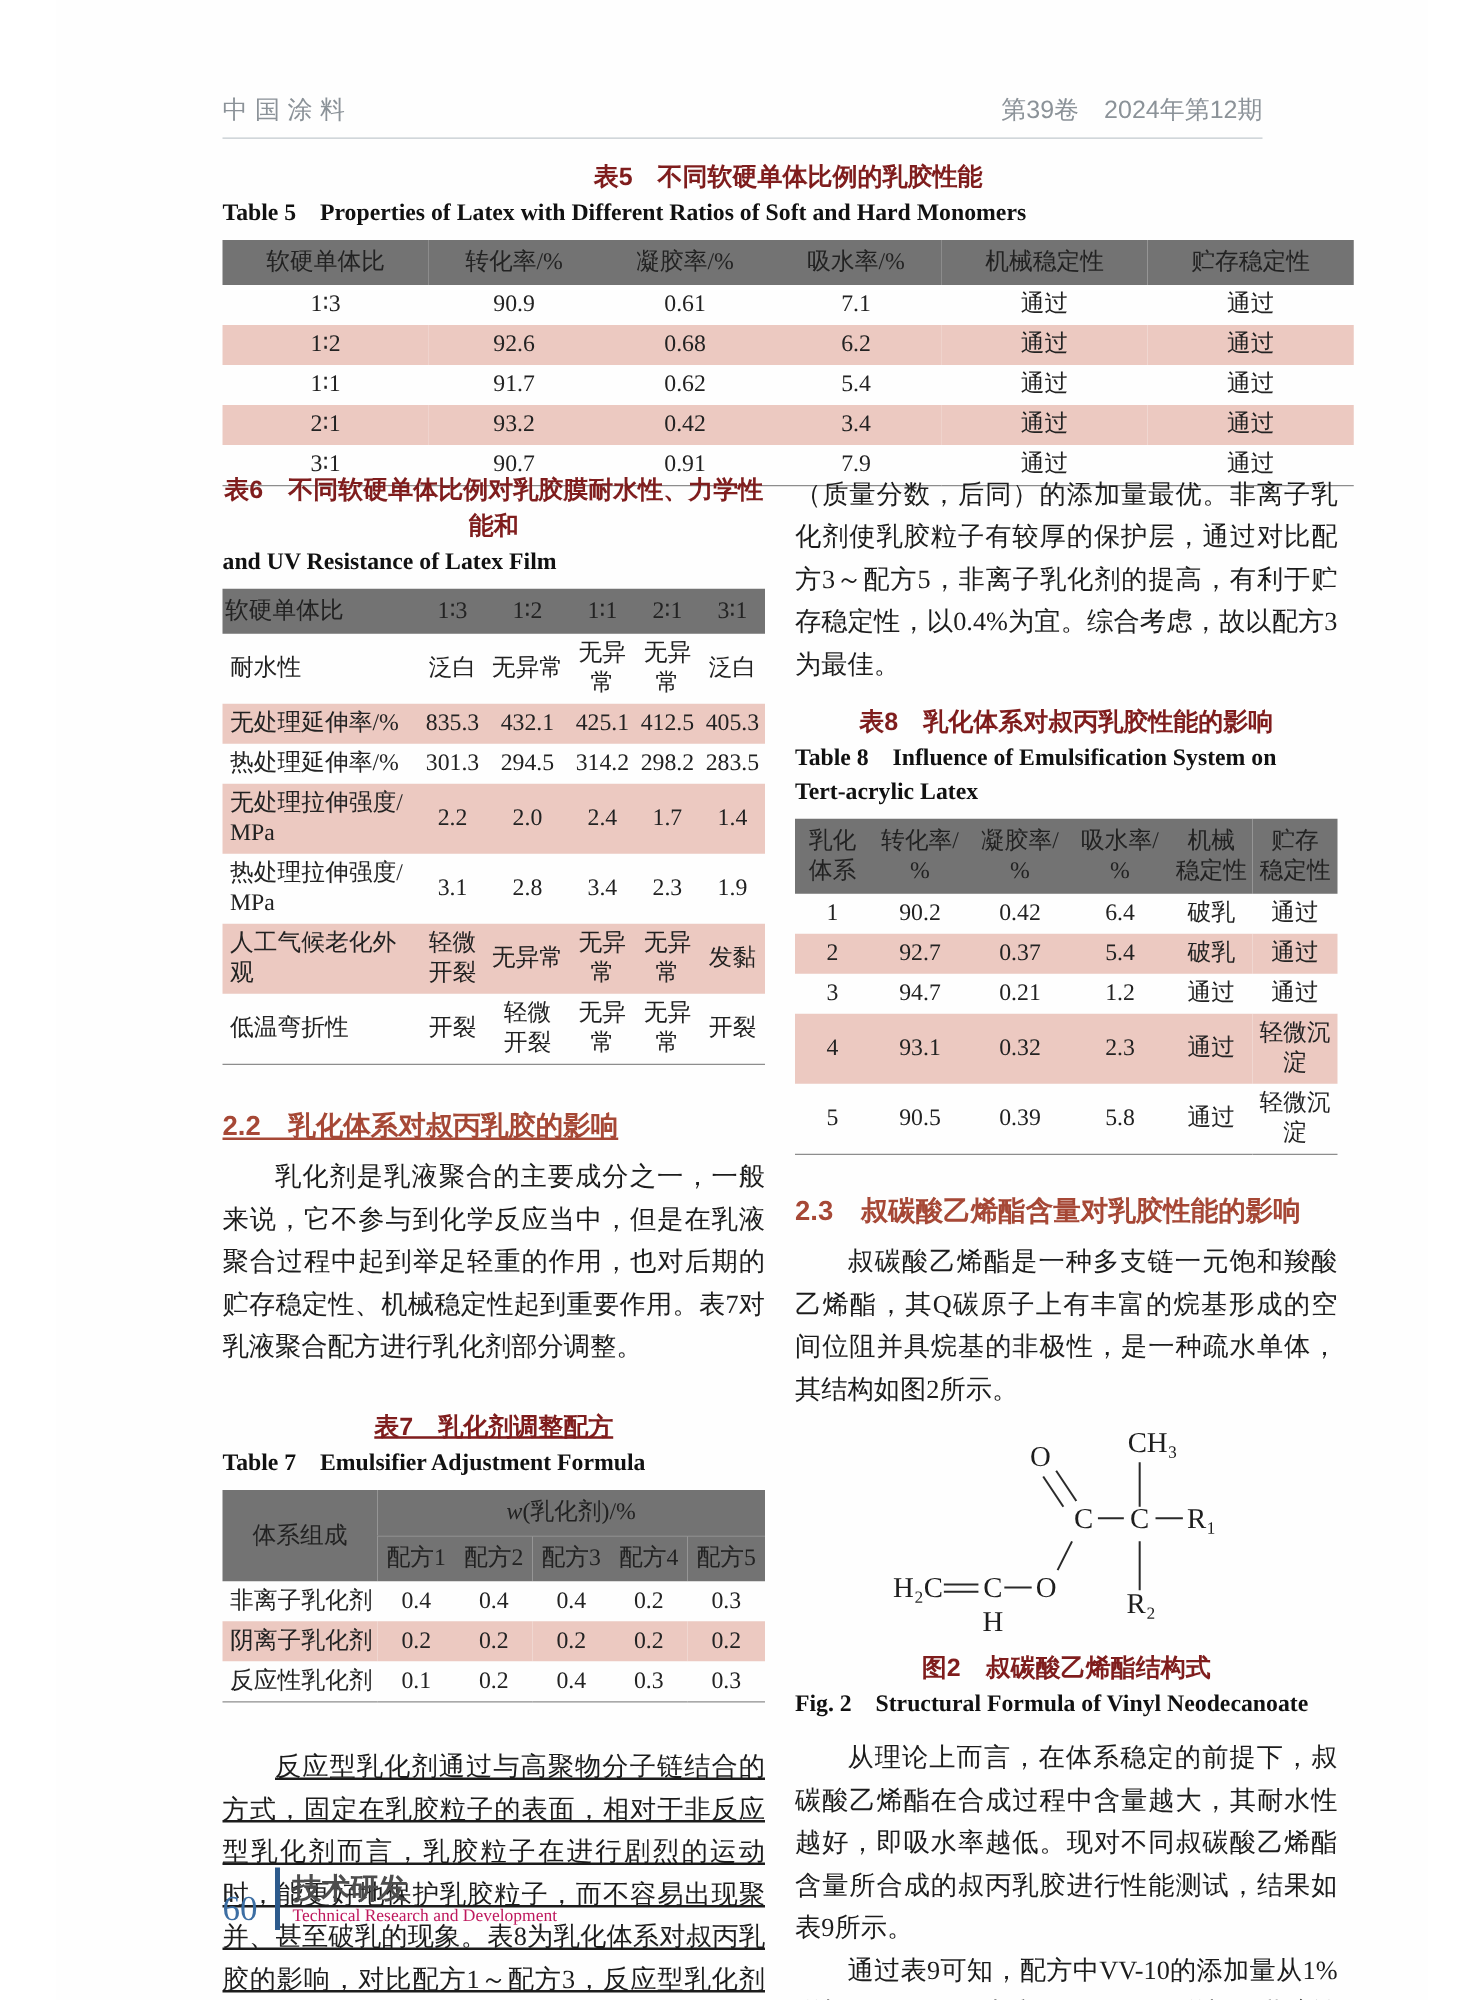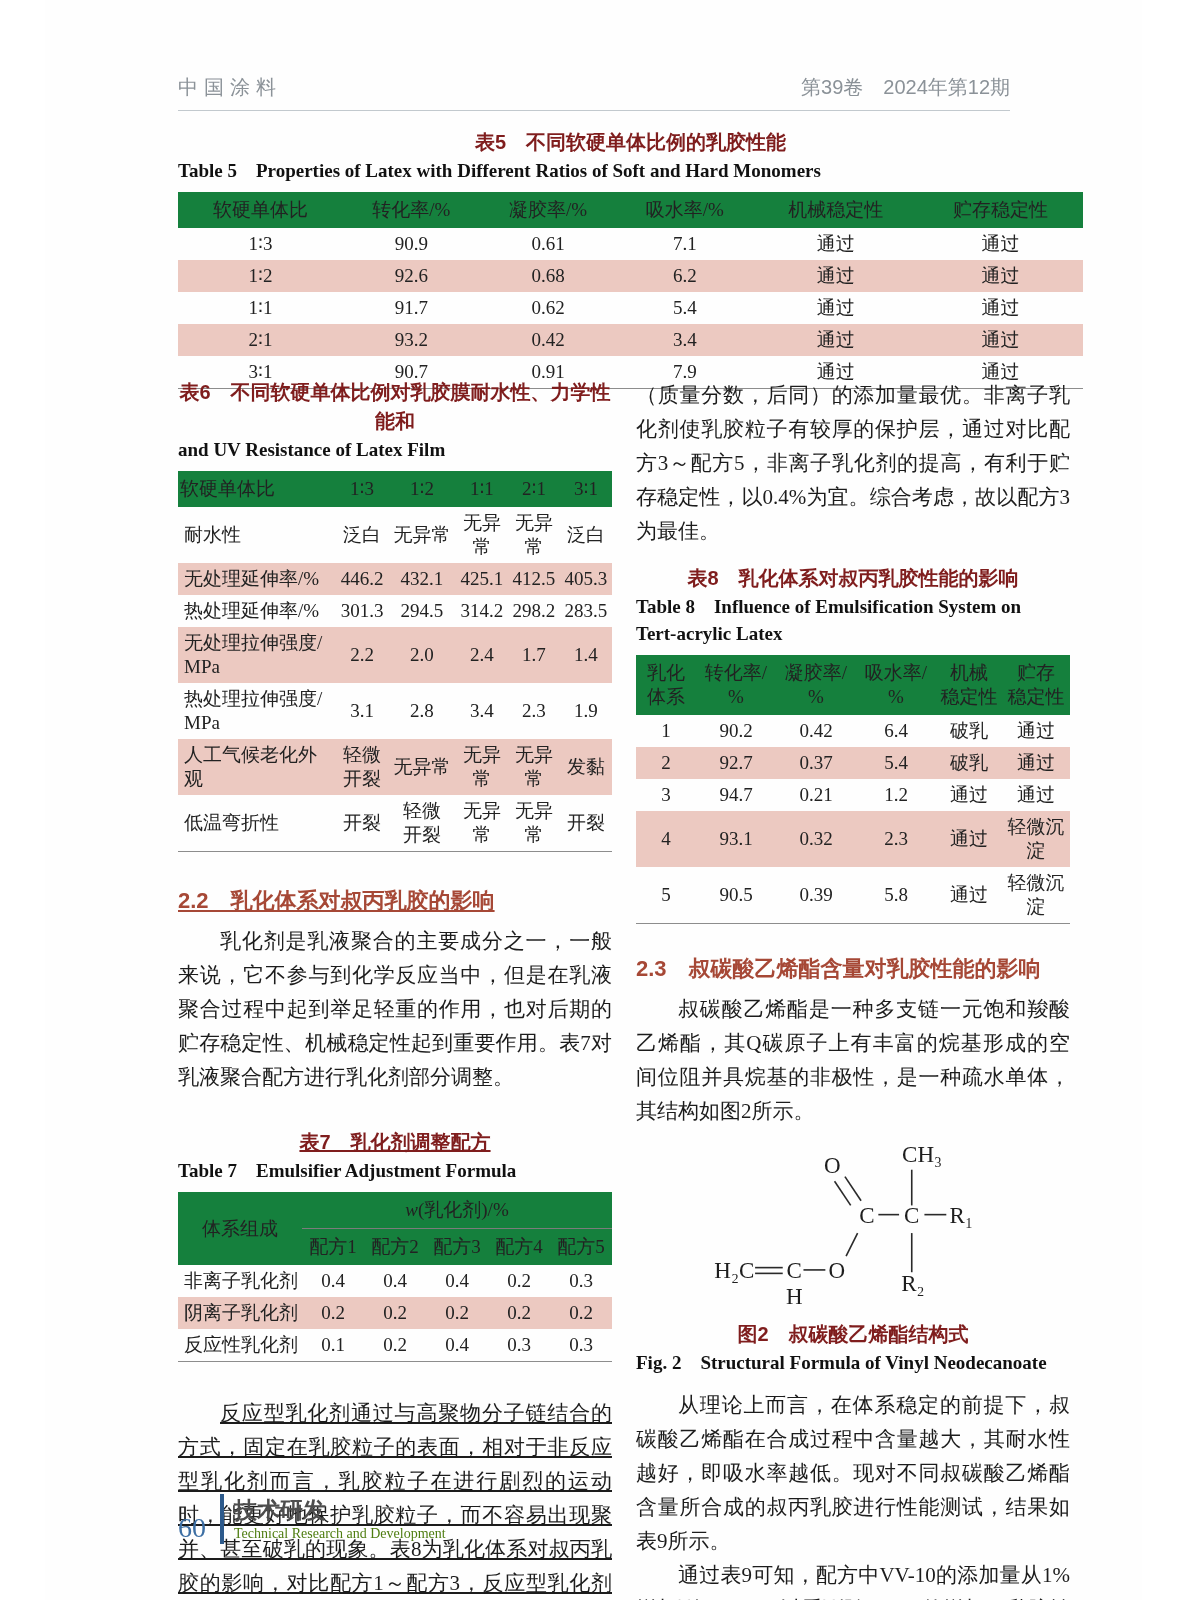--- a/index.html
+++ b/index.html
@@ -30,21 +30,21 @@
   }
   
   table.datatable {
     border-collapse:collapse; width:100%; font-size:19px; color:#222;
     border-bottom:1.5px solid #8d8d8d; margin-top:8px;
   }
   .datatable th, .datatable td {
     font-weight:normal; text-align:center; vertical-align:middle;
     white-space:pre-line; padding:4px 2px; line-height:24px;
   }
-  .datatable tr.hdr th { background:#15803d; padding:6px 2px; }
+  .datatable tr.hdr th { background:#737373; padding:6px 2px; }
   .datatable tr.pink td { background:#ecc9c1; }
   .datatable th.left, .datatable td.left { text-align:left; padding-left:6px; }
   .t5-table td { height:30px; }
   .spanhead { border-bottom:1px solid #7c7c7c; }
   .spanhead i { font-style:italic; }
   
   .col { position:absolute; top:378px; width:434px; }
   .col-left  { left:133px; }
   .col-right { left:591px; }
   .para {
@@ -59,21 +59,21 @@
   
   .figure-wrap { margin-top:6px; text-align:center; }
   .figure-wrap svg { display:inline-block; }
   .chem-txt { font-family:"Liberation Serif","DejaVu Serif",serif; font-size:20px; fill:#1e1e1e; }
   .chem-line { stroke:#2a2a2a; stroke-width:1.4; }
   
   .pg-footer { position:absolute; left:133px; top:1492px; display:flex; align-items:flex-end; }
   .pg-num { font-size:28px; color:#3c6ea3; margin-top:10px; }
   .f-bar { width:4px; height:50px; background:#2d5a8c; margin:2px 10px 0 14px; }
   .f-zh { font-family:"Liberation Sans","DejaVu Sans",sans-serif; font-weight:700; font-size:23px; color:#4d4d4d; line-height:28px; margin-top:2px; }
-  .f-en { font-size:14px; color:#4d7c0f; line-height:20px; }
+  .f-en { font-size:14px; color:#be185d; line-height:20px; }
 </style>
 </head>
 <body>
 
 <div class="page">
 
   <div class="pg-header">
     <span class="journal">中国涂料</span>
     <span>第39卷　2024年第12期</span>
   </div>
@@ -161,21 +161,21 @@
             <td>泛白</td>
             <td>无异常</td>
             <td>无异
 常</td>
             <td>无异
 常</td>
             <td>泛白</td>
           </tr>
           <tr class="pink">
             <td class="left">无处理延伸率/%</td>
-            <td>446.2</td>
+            <td>835.3</td>
             <td>432.1</td>
             <td>425.1</td>
             <td>412.5</td>
             <td>405.3</td>
           </tr>
           <tr>
             <td class="left">热处理延伸率/%</td>
             <td>301.3</td>
             <td>294.5</td>
             <td>314.2</td>

